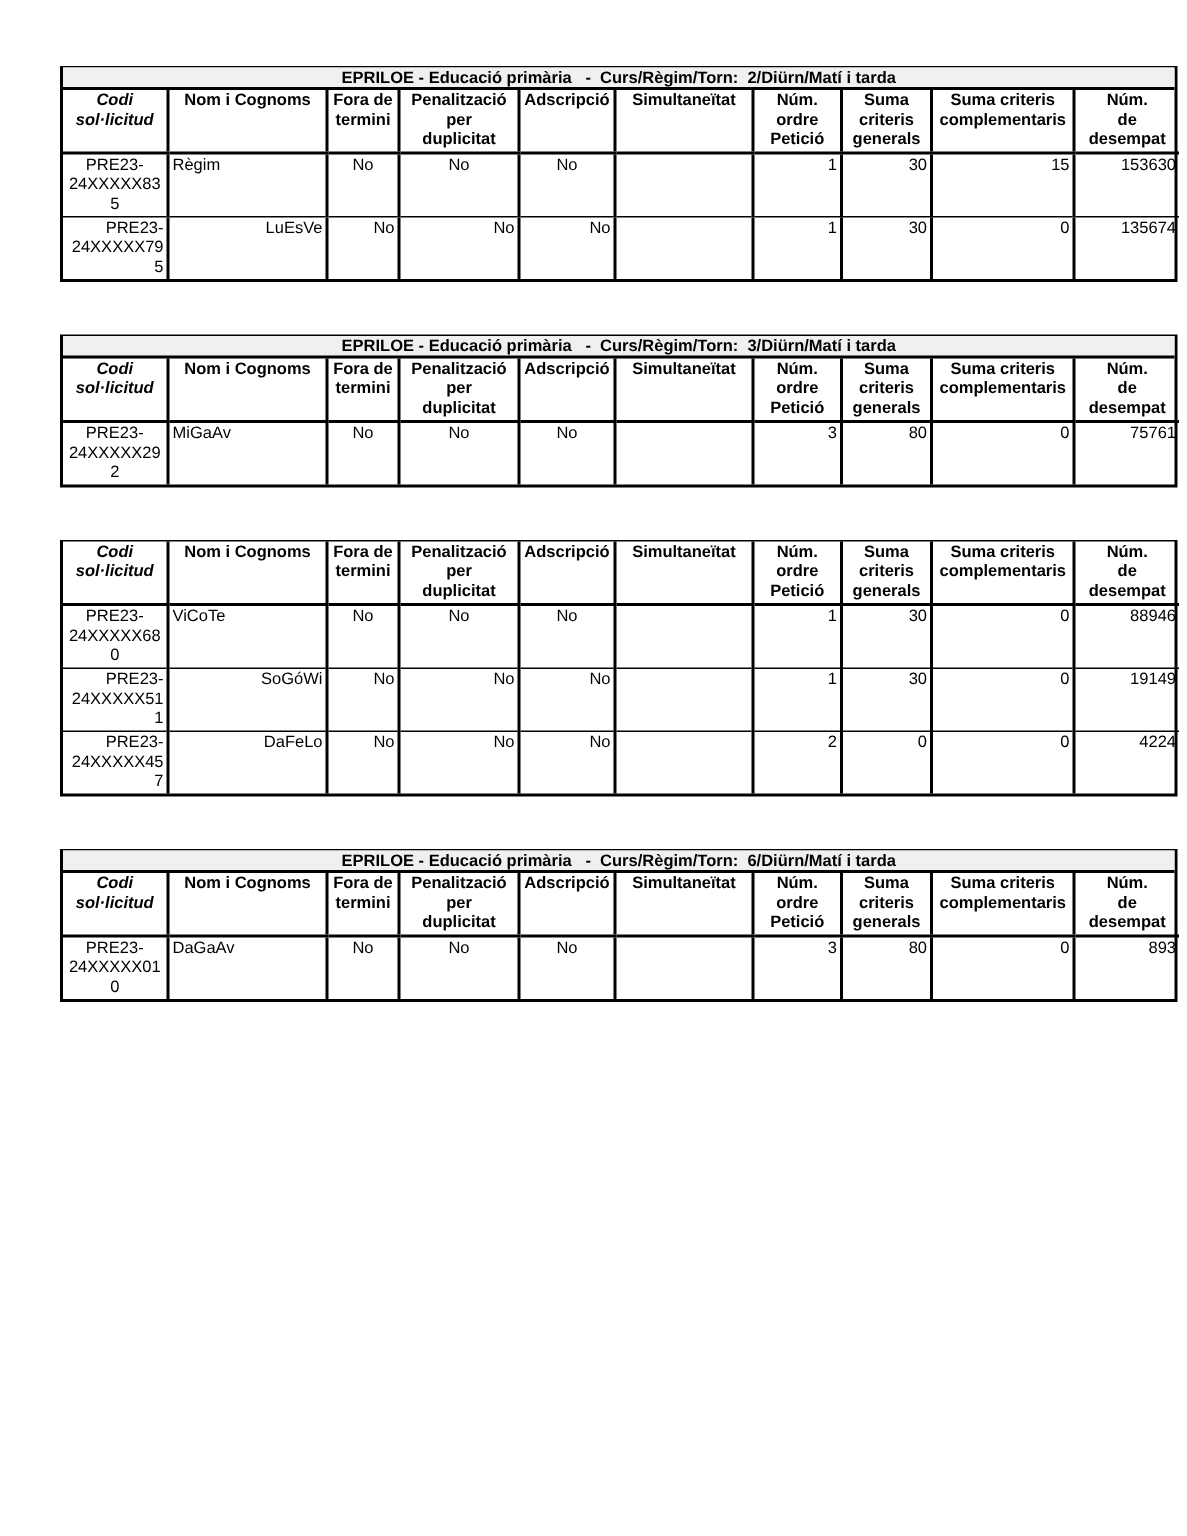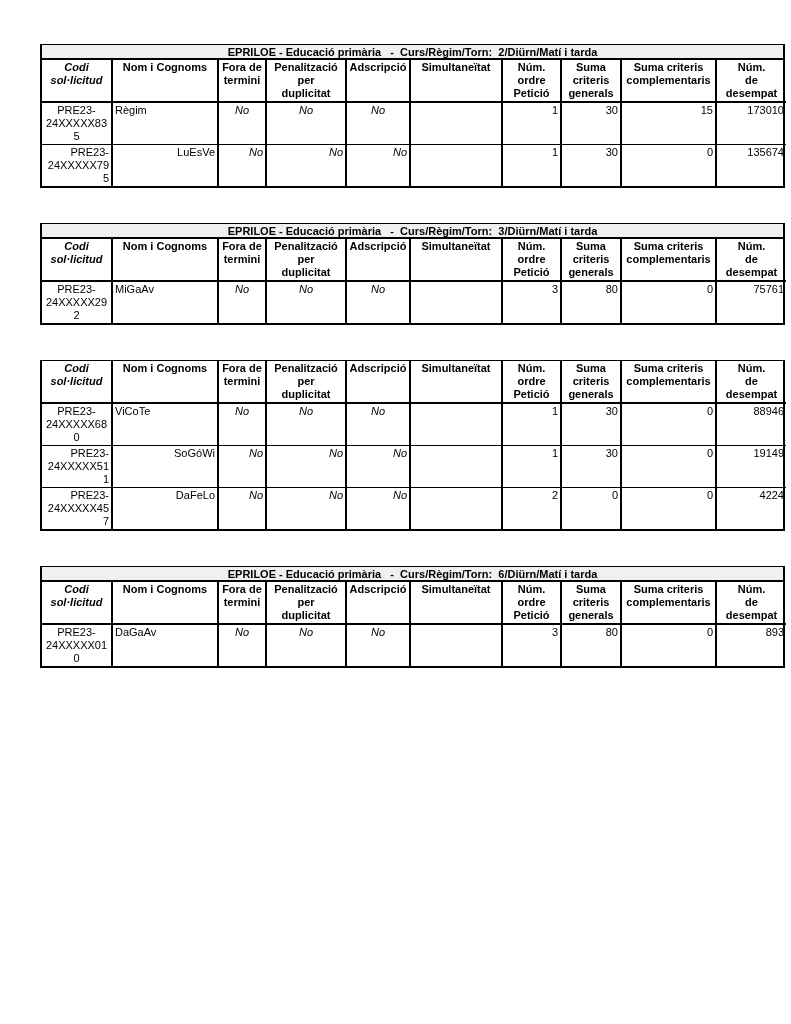--- a/index.html
+++ b/index.html
@@ -43,21 +43,21 @@
   }
   .grid th { border-left: 2px solid #000; border-bottom: 2px solid #000;
              font-weight: bold; text-align: center; white-space: pre-line; height: 42px; }
   .grid td { border-left: 2px solid #000; }
   .grid th:first-child, .grid td:first-child { border-left: none; }
   .grid tbody tr { height: 40px; }
   .grid tbody tr + tr td { border-top: 1px solid #000; text-align: right; }
   .h-codi { text-align: left; padding-left: 4px; font-style: italic; }
   .c-codi { text-align: center; overflow-wrap: anywhere; }
   .c-nom  { text-align: left; padding-left: 6px; }
-  .c-fora, .c-penalitzacio, .c-adscripcio, .c-simultaneitat { text-align: center; font-style: italic; }
+  .c-fora, .c-penalitzacio, .c-adscripcio, .c-simultaneitat { text-align: center; }
   .c-num_ordre, .c-suma_generals, .c-suma_complementaris { text-align: right; padding-right: 5px; }
   .c-num_desempat { text-align: right; padding-right: 7px; }
 </style>
 </head>
 <body>
 
 <div class="page">
   <div id="tables-root">
       <div class="rtable">
         <div class="title-bar">EPRILOE - Educació primària   -  Curs/Règim/Torn:  2/Diürn/Matí i tarda</div>
@@ -103,21 +103,21 @@
             <tr>
               <td class="c-codi">PRE23-24XXXXX835</td>
               <td class="c-nom">Règim</td>
               <td class="c-fora">No</td>
               <td class="c-penalitzacio">No</td>
               <td class="c-adscripcio">No</td>
               <td class="c-simultaneitat"></td>
               <td class="c-num_ordre">1</td>
               <td class="c-suma_generals">30</td>
               <td class="c-suma_complementaris">15</td>
-              <td class="c-num_desempat">173010</td>
+              <td class="c-num_desempat">153630</td>
             </tr>
             <tr>
               <td class="c-codi">PRE23-24XXXXX795</td>
               <td class="c-nom">LuEsVe</td>
               <td class="c-fora">No</td>
               <td class="c-penalitzacio">No</td>
               <td class="c-adscripcio">No</td>
               <td class="c-simultaneitat"></td>
               <td class="c-num_ordre">1</td>
               <td class="c-suma_generals">30</td>

